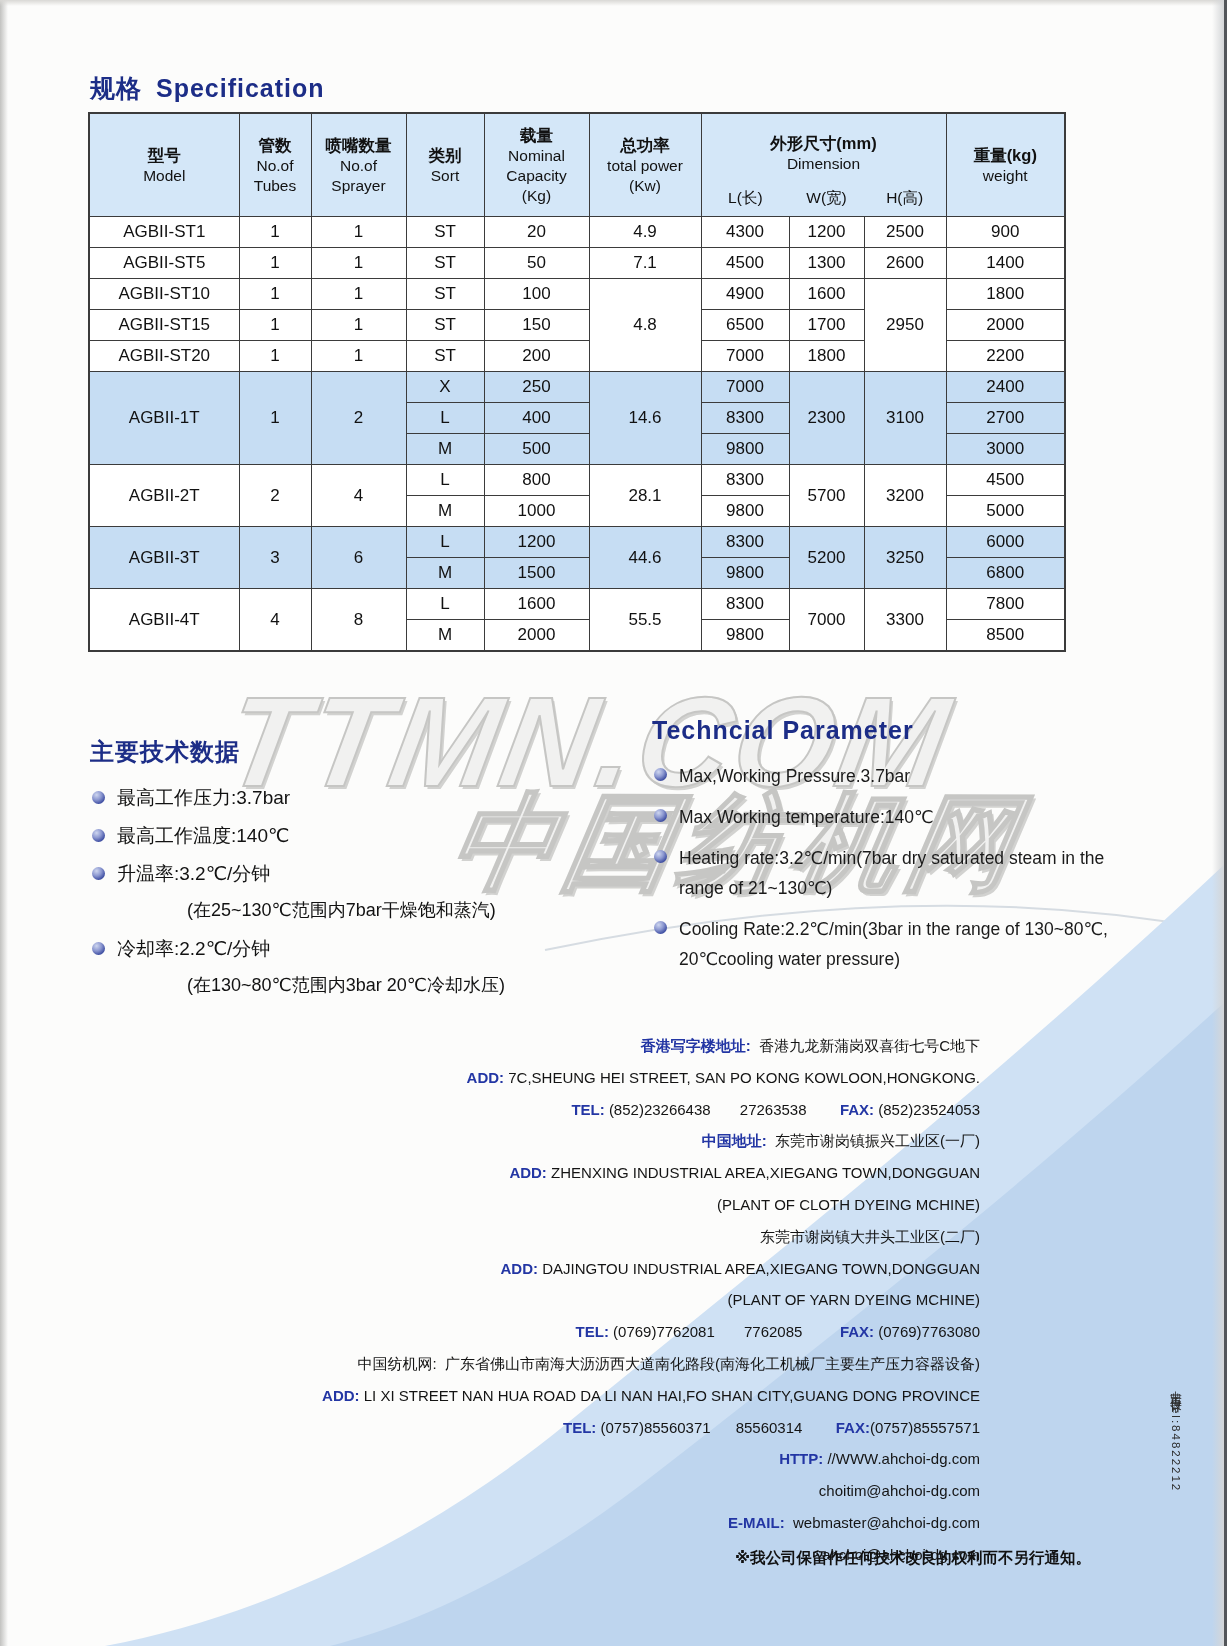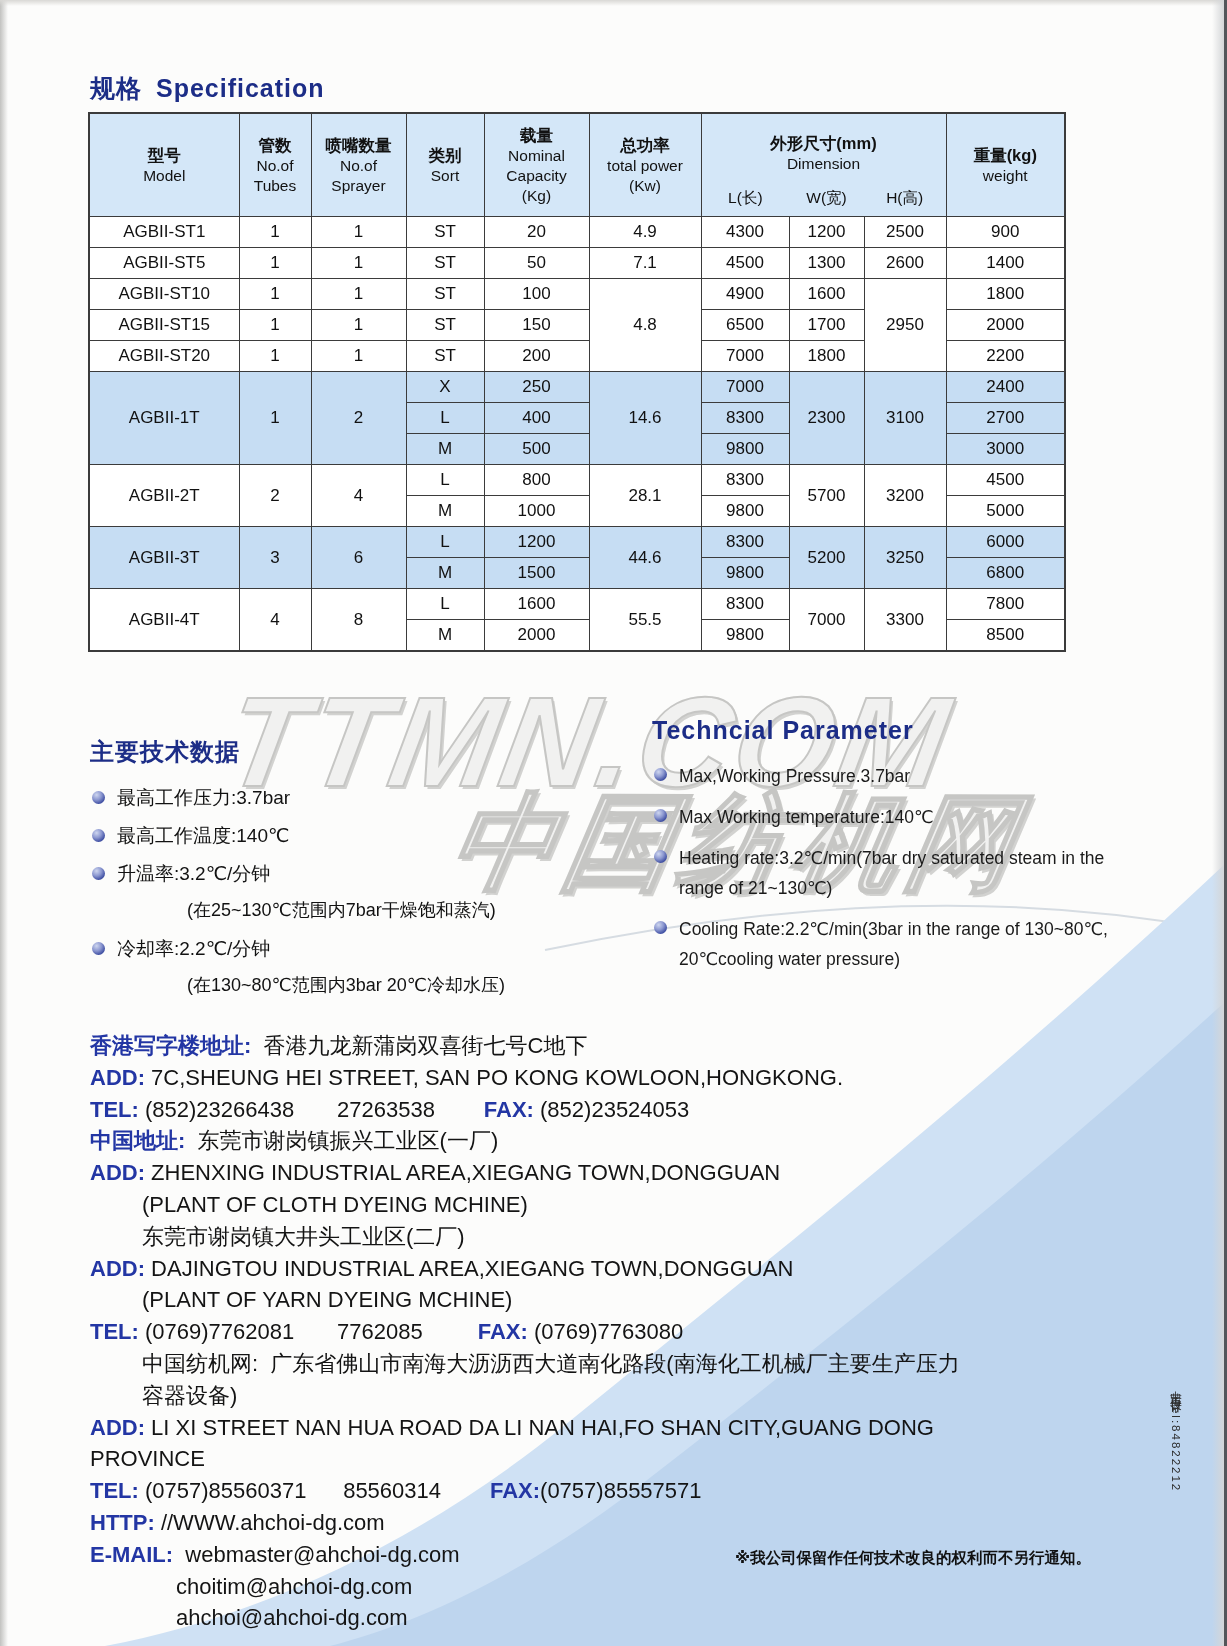--- a/index.html
+++ b/index.html
@@ -60,21 +60,21 @@
   .tech-en h2{font-size:25px;}
   .bullet-item{display:flex;align-items:flex-start;margin-bottom:11px;}
   .sphere{flex:0 0 13px;width:13px;height:13px;border-radius:50%;margin:7px 12px 0 2px;
     background:radial-gradient(circle at 35% 30%,#ced6ef 0%,#8b97d0 40%,#3b4ba0 75%,#27357f 100%);}
   .tech-zh .btext{font-size:19px;line-height:27px;color:#121212;}
   .tech-en .btext{font-size:17.5px;line-height:30px;color:#1a1a1a;}
   .bullet-sub{padding-left:97px;font-size:18px;line-height:26px;margin:-1px 0 12px 0;color:#121212;}
 
   
   .contact{position:absolute;left:90px;top:1030px;width:890px;}
-  .cline{line-height:31.8px;font-size:22px;white-space:pre-wrap;}
+  .cline{line-height:31.8px;font-size:15px;white-space:pre-wrap;text-align:right;}
   .clabel{color:#2336a4;font-weight:700;white-space:pre-wrap;}
   .cval{color:#141414;white-space:pre-wrap;}
   .ind1{padding-left:52px;}
   .ind2{padding-left:86px;}
 
   .footnote{position:absolute;left:735px;top:1548px;font-size:15.5px;font-weight:700;color:#111;}
   .side-credit{position:absolute;right:44px;top:1382px;writing-mode:vertical-rl;
     font-size:11.5px;color:#2b2b2b;letter-spacing:2px;}
 </style>
 </head>
@@ -350,22 +350,22 @@
         <div class="cline"><span class="clabel">ADD: </span><span class="cval">ZHENXING INDUSTRIAL AREA,XIEGANG TOWN,DONGGUAN</span></div>
         <div class="cline ind1"><span class="cval">(PLANT OF CLOTH DYEING MCHINE)</span></div>
         <div class="cline ind1"><span class="cval">东莞市谢岗镇大井头工业区(二厂)</span></div>
         <div class="cline"><span class="clabel">ADD: </span><span class="cval">DAJINGTOU INDUSTRIAL AREA,XIEGANG TOWN,DONGGUAN</span></div>
         <div class="cline ind1"><span class="cval">(PLANT OF YARN DYEING MCHINE)</span></div>
         <div class="cline"><span class="clabel">TEL: </span><span class="cval">(0769)7762081       7762085         </span><span class="clabel">FAX: </span><span class="cval">(0769)7763080</span></div>
         <div class="cline ind1"><span class="cval">中国纺机网:  广东省佛山市南海大沥沥西大道南化路段(南海化工机械厂主要生产压力容器设备)</span></div>
         <div class="cline"><span class="clabel">ADD: </span><span class="cval">LI XI STREET NAN HUA ROAD DA LI NAN HAI,FO SHAN CITY,GUANG DONG PROVINCE</span></div>
         <div class="cline"><span class="clabel">TEL: </span><span class="cval">(0757)85560371      85560314        </span><span class="clabel">FAX:</span><span class="cval">(0757)85557571</span></div>
         <div class="cline"><span class="clabel">HTTP: </span><span class="cval">//WWW.ahchoi-dg.com</span></div>
+        <div class="cline ind2"><span class="cval">choitim@ahchoi-dg.com</span></div>
         <div class="cline"><span class="clabel">E-MAIL:  </span><span class="cval">webmaster@ahchoi-dg.com</span></div>
-        <div class="cline ind2"><span class="cval">choitim@ahchoi-dg.com</span></div>
         <div class="cline ind2"><span class="cval">ahchoi@ahchoi-dg.com</span></div>
       </div>
 
     <div class="footnote">※我公司保留作任何技术改良的权利而不另行通知。</div>
     <div class="side-credit">中艺广告设计 Tel:84822212</div>
   </div>
 
   <div class="edge-left"></div>
   <div class="edge-top"></div>
   <div class="edge-right-soft"></div>

